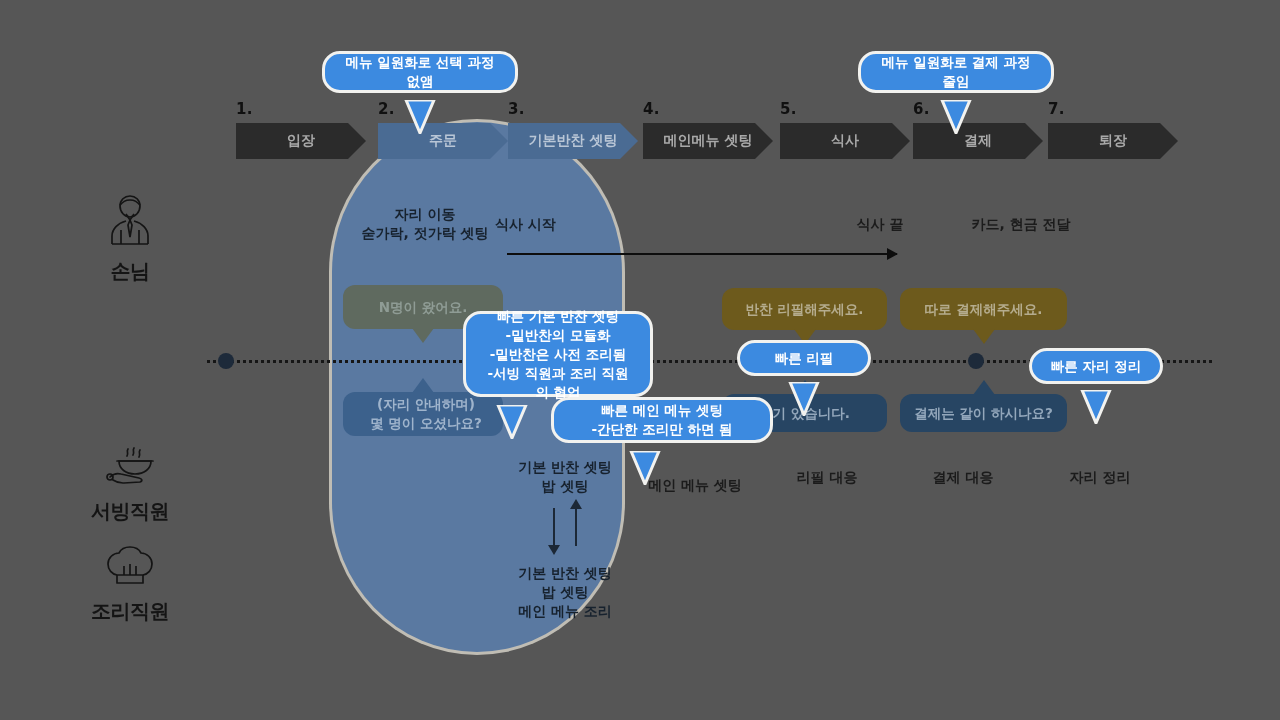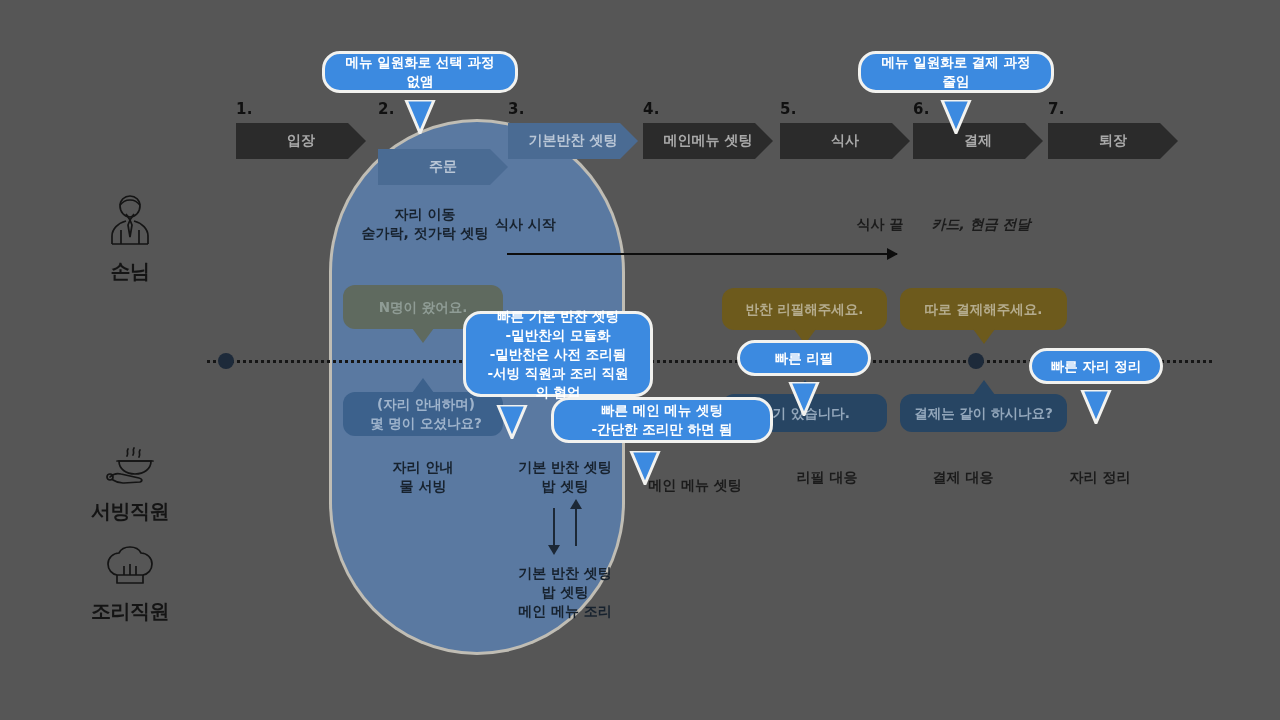--- a/index.html
+++ b/index.html
@@ -106,21 +106,21 @@
 
   <div class="blob"></div>
 
   <div>
     <div class="step-num" style="left:236px;top:100px;">1.</div>
     <div class="chev" style="left:236px;top:123px;width:130px;">
         <span>입장</span>
       </div>
 
     <div class="step-num" style="left:378px;top:100px;">2.</div>
-    <div class="chev on-blob" style="left:378px;top:123px;width:130px;margin-top:26px;">
+    <div class="chev on-blob" style="left:378px;top:123px;width:130px;">
         <span>주문</span>
       </div>
 
     <div class="step-num" style="left:508px;top:100px;">3.</div>
     <div class="chev on-blob" style="left:508px;top:123px;width:130px;">
         <span>기본반찬 셋팅</span>
       </div>
 
     <div class="step-num" style="left:643px;top:100px;">4.</div>
     <div class="chev" style="left:643px;top:123px;width:130px;">
@@ -183,21 +183,21 @@
   </div>
 
   <div class="lbl dark-on-blob" style="left:335px;top:205px;width:180px;white-space:pre-line;">자리 이동
 숟가락, 젓가락 셋팅</div>
 
   <div class="lbl dark-on-blob" style="left:495px;top:215px;width:110px;text-align:left;">식사 시작</div>
   <div class="h-underline" style="left:507px;top:253px;width:120px;"></div>
 
   <div class="lbl" style="left:845px;top:215px;width:70px;">식사 끝</div>
 
-  <div class="lbl" style="left:916px;top:215px;width:130px;font-style:italic;">카드, 현금 전달</div>
+  <div class="lbl" style="left:956px;top:215px;width:130px;">카드, 현금 전달</div>
 
   <div class="h-arrow" style="left:507px;top:253px;width:390px;"></div>
 
   <div class="bubble cust-blob" style="left:343px;top:285px;width:160px;height:44px;">
     <span>N명이 왔어요.</span>
     <i class="tail down" style="color:#5f6a5f;"></i>
   </div>
 
   <div class="bubble cust" style="left:722px;top:288px;width:165px;height:42px;">
     <span>반찬 리필해주세요.</span>
@@ -222,22 +222,20 @@
   <div class="bubble staff" style="left:722px;top:394px;width:165px;height:38px;">
     <span>여기 있습니다.</span>
     <i class="tail up" style="color:#274563;"></i>
   </div>
 
   <div class="bubble staff" style="left:900px;top:394px;width:167px;height:38px;">
     <span>결제는 같이 하시나요?</span>
     <i class="tail up" style="color:#274563;"></i>
   </div>
 
-  <div class="lbl dark-on-blob" style="left:358px;top:458px;width:130px;white-space:pre-line;">자리 안내
-물 서빙</div>
   <div class="lbl dark-on-blob" style="left:500px;top:458px;width:130px;white-space:pre-line;">기본 반찬 셋팅
 밥 셋팅</div>
   <div class="lbl" style="left:630px;top:468px;width:130px;margin-top:8px;">메인 메뉴 셋팅</div>
   <div class="lbl" style="left:767px;top:468px;width:120px;">리필 대응</div>
   <div class="lbl" style="left:903px;top:468px;width:120px;">결제 대응</div>
   <div class="lbl" style="left:1040px;top:468px;width:120px;">자리 정리</div>
 
   <div class="v-arrow down" style="left:553px;top:508px;height:38px;"></div>
   <div class="v-arrow up" style="left:575px;top:508px;height:38px;"></div>
 

